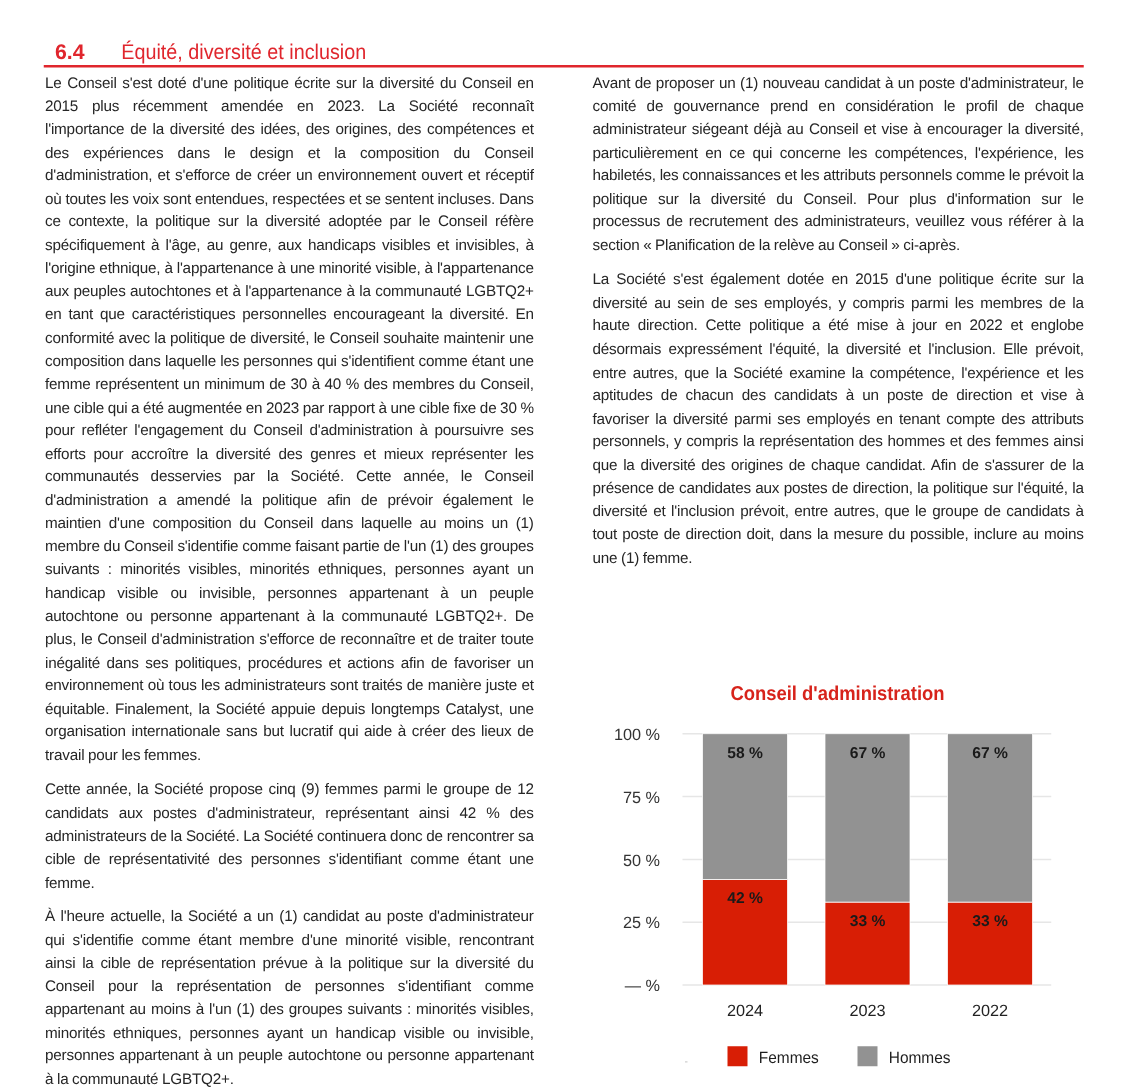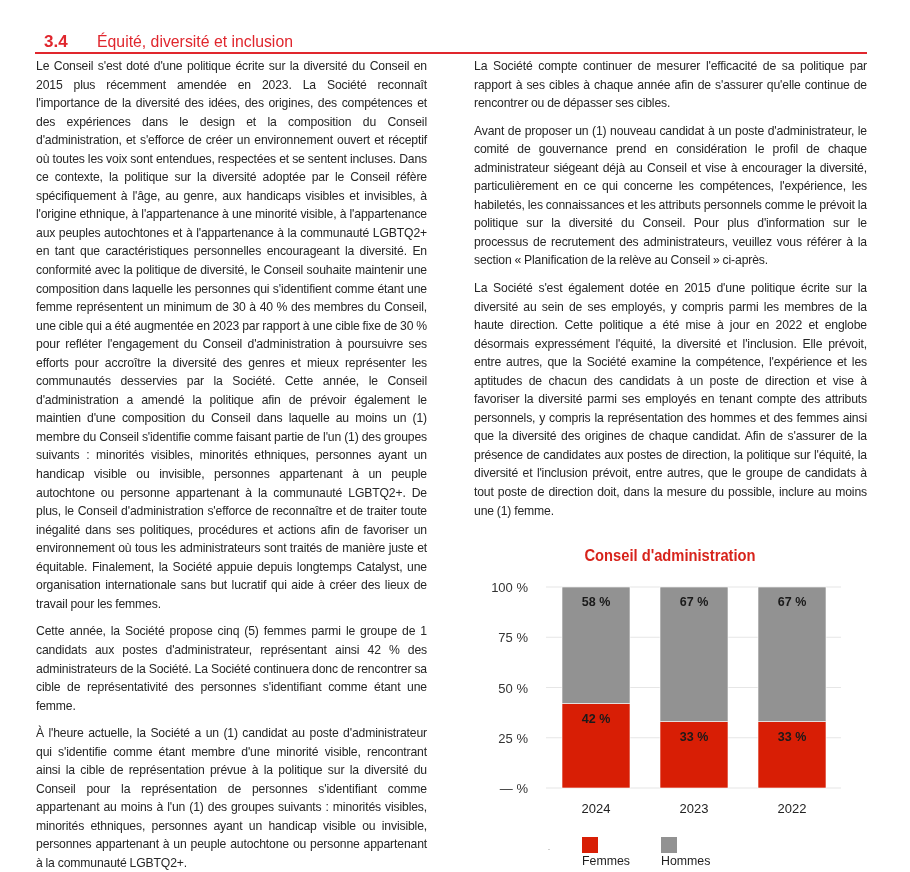--- a/index.html
+++ b/index.html
@@ -85,54 +85,53 @@
       position: absolute;
       top: 300px;
       left: 112px;
       display: flex;
       align-items: center;
       font-size: 13px;
       color: #1e1e1e;
     }
     .legend-item {
       display: flex;
+      align-items: center;
       margin-right: 28px;
-      flex-direction: column;
     }
     .legend-swatch {
       width: 16px;
       height: 16px;
       margin-right: 9px;
     }
     .legend-label { transform: scaleX(0.95); transform-origin: left center; }
     .dot-mark {
       position: absolute;
       left: 548px;
       top: 849px;
       width: 2px;
       height: 1px;
       background: #cfcfcf;
     }
   </style>
 </head>
 <body>
 
 <div class="section-header">
-  <span class="section-number">3.4</span>
+  <span class="section-number">6.4</span>
   <span class="section-title">Équité, diversité et inclusion</span>
 </div>
 
 <div class="column col-left">
   <p>Le Conseil s'est doté d'une politique écrite sur la diversité du Conseil en 2015 plus récemment amendée en 2023. La Société reconnaît l'importance de la diversité des idées, des origines, des compétences et des expériences dans le design et la composition du Conseil d'administration, et s'efforce de créer un environnement ouvert et réceptif où toutes les voix sont entendues, respectées et se sentent incluses. Dans ce contexte, la politique sur la diversité adoptée par le Conseil réfère spécifiquement à l'âge, au genre, aux handicaps visibles et invisibles, à l'origine ethnique, à l'appartenance à une minorité visible, à l'appartenance aux peuples autochtones et à l'appartenance à la communauté LGBTQ2+ en tant que caractéristiques personnelles encourageant la diversité. En conformité avec la politique de diversité, le Conseil souhaite maintenir une composition dans laquelle les personnes qui s'identifient comme étant une femme représentent un minimum de 30 à 40 % des membres du Conseil, une cible qui a été augmentée en 2023 par rapport à une cible fixe de 30 % pour refléter l'engagement du Conseil d'administration à poursuivre ses efforts pour accroître la diversité des genres et mieux représenter les communautés desservies par la Société. Cette année, le Conseil d'administration a amendé la politique afin de prévoir également le maintien d'une composition du Conseil dans laquelle au moins un (1) membre du Conseil s'identifie comme faisant partie de l'un (1) des groupes suivants : minorités visibles, minorités ethniques, personnes ayant un handicap visible ou invisible, personnes appartenant à un peuple autochtone ou personne appartenant à la communauté LGBTQ2+. De plus, le Conseil d'administration s'efforce de reconnaître et de traiter toute inégalité dans ses politiques, procédures et actions afin de favoriser un environnement où tous les administrateurs sont traités de manière juste et équitable. Finalement, la Société appuie depuis longtemps Catalyst, une organisation internationale sans but lucratif qui aide à créer des lieux de travail pour les femmes.</p>
-  <p>Cette année, la Société propose cinq (5) femmes parmi le groupe de 1 candidats aux postes d'administrateur, représentant ainsi 42 % des administrateurs de la Société. La Société continuera donc de rencontrer sa cible de représentativité des personnes s'identifiant comme étant une femme.</p>
+  <p>Cette année, la Société propose cinq (9) femmes parmi le groupe de 12 candidats aux postes d'administrateur, représentant ainsi 42 % des administrateurs de la Société. La Société continuera donc de rencontrer sa cible de représentativité des personnes s'identifiant comme étant une femme.</p>
   <p>À l'heure actuelle, la Société a un (1) candidat au poste d'administrateur qui s'identifie comme étant membre d'une minorité visible, rencontrant ainsi la cible de représentation prévue à la politique sur la diversité du Conseil pour la représentation de personnes s'identifiant comme appartenant au moins à l'un (1) des groupes suivants : minorités visibles, minorités ethniques, personnes ayant un handicap visible ou invisible, personnes appartenant à un peuple autochtone ou personne appartenant à la communauté LGBTQ2+.</p>
 </div>
 
 <div class="column col-right">
-  <p>La Société compte continuer de mesurer l'efficacité de sa politique par rapport à ses cibles à chaque année afin de s'assurer qu'elle continue de rencontrer ou de dépasser ses cibles.</p>
   <p>Avant de proposer un (1) nouveau candidat à un poste d'administrateur, le comité de gouvernance prend en considération le profil de chaque administrateur siégeant déjà au Conseil et vise à encourager la diversité, particulièrement en ce qui concerne les compétences, l'expérience, les habiletés, les connaissances et les attributs personnels comme le prévoit la politique sur la diversité du Conseil. Pour plus d'information sur le processus de recrutement des administrateurs, veuillez vous référer à la section « Planification de la relève au Conseil » ci-après.</p>
   <p>La Société s'est également dotée en 2015 d'une politique écrite sur la diversité au sein de ses employés, y compris parmi les membres de la haute direction. Cette politique a été mise à jour en 2022 et englobe désormais expressément l'équité, la diversité et l'inclusion. Elle prévoit, entre autres, que la Société examine la compétence, l'expérience et les aptitudes de chacun des candidats à un poste de direction et vise à favoriser la diversité parmi ses employés en tenant compte des attributs personnels, y compris la représentation des hommes et des femmes ainsi que la diversité des origines de chaque candidat. Afin de s'assurer de la présence de candidates aux postes de direction, la politique sur l'équité, la diversité et l'inclusion prévoit, entre autres, que le groupe de candidats à tout poste de direction doit, dans la mesure du possible, inclure au moins une (1) femme.</p>
 </div>
 
 <div class="chart">
   <div class="chart-title">Conseil d'administration</div>
   <svg id="chart-svg" width="400" height="300">
       <line x1="76" x2="371" y1="251" y2="251" stroke="#e6e6e6" stroke-width="1.2"></line>
       <text x="58" y="256" text-anchor="end" font-family="&quot;Liberation Sans&quot;, sans-serif" font-size="13" fill="#333333">— %</text>
       <line x1="76" x2="371" y1="200.75" y2="200.75" stroke="#e6e6e6" stroke-width="1.2"></line>

